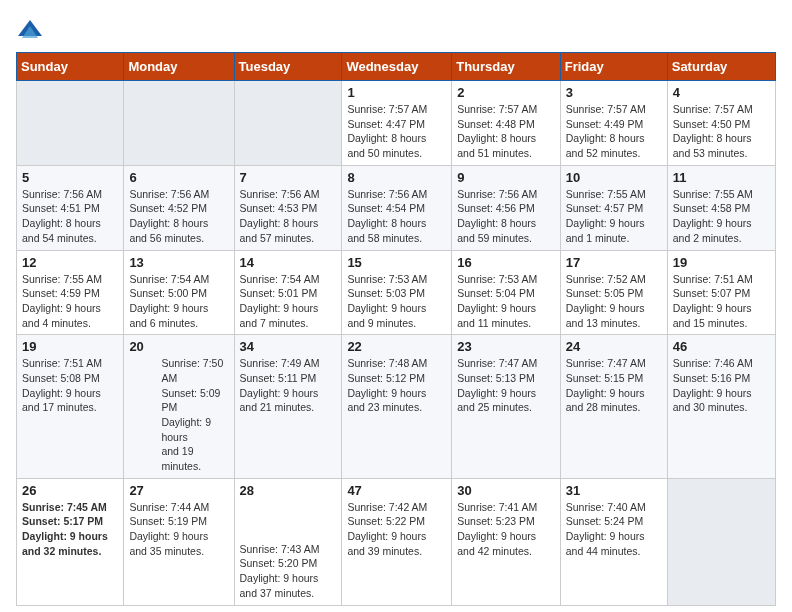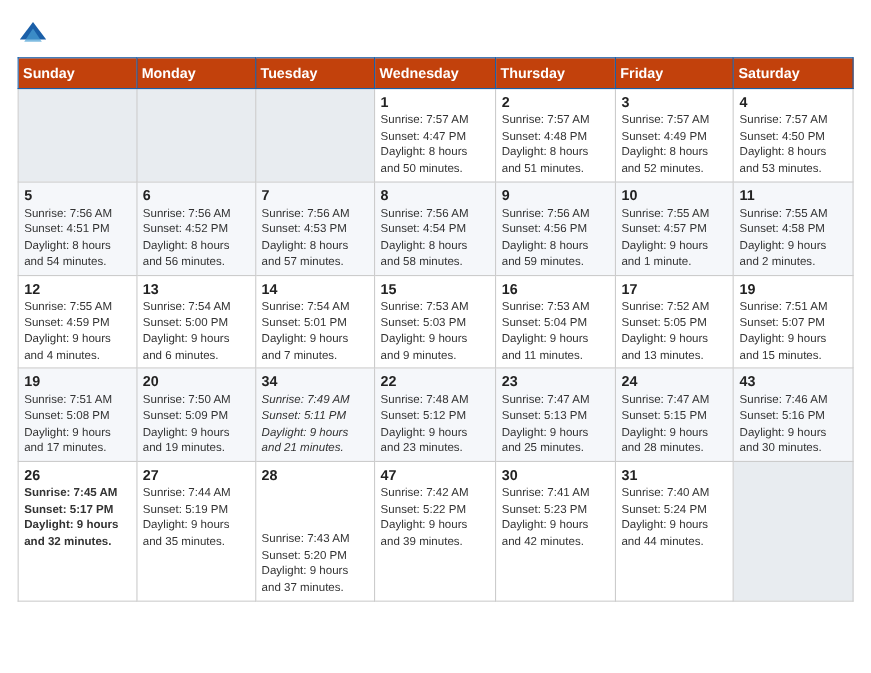--- a/index.html
+++ b/index.html
@@ -259,28 +259,28 @@
       <tr>
         <td>
           <div class="day-number">19</div>
           <div class="day-info" style="white-space: pre-line;">Sunrise: 7:51 AM
 Sunset: 5:08 PM
 Daylight: 9 hours
 and 17 minutes.</div>
         </td>
         <td>
           <div class="day-number">20</div>
-          <div class="day-info" style="white-space: pre-line;">Sunrise: 7:50 AM
+          <div class="day-info" style="white-space: pre-line; margin-left: 32px;">Sunrise: 7:50 AM
 Sunset: 5:09 PM
 Daylight: 9 hours
 and 19 minutes.</div>
         </td>
         <td>
           <div class="day-number">34</div>
-          <div class="day-info" style="white-space: pre-line; font-style: italic;">Sunrise: 7:49 AM
+          <div class="day-info" style="white-space: pre-line;">Sunrise: 7:49 AM
 Sunset: 5:11 PM
 Daylight: 9 hours
 and 21 minutes.</div>
         </td>
         <td>
           <div class="day-number">22</div>
           <div class="day-info" style="white-space: pre-line;">Sunrise: 7:48 AM
 Sunset: 5:12 PM
 Daylight: 9 hours
 and 23 minutes.</div>
@@ -293,21 +293,21 @@
 and 25 minutes.</div>
         </td>
         <td>
           <div class="day-number">24</div>
           <div class="day-info" style="white-space: pre-line;">Sunrise: 7:47 AM
 Sunset: 5:15 PM
 Daylight: 9 hours
 and 28 minutes.</div>
         </td>
         <td>
-          <div class="day-number">43</div>
+          <div class="day-number">46</div>
           <div class="day-info" style="white-space: pre-line;">Sunrise: 7:46 AM
 Sunset: 5:16 PM
 Daylight: 9 hours
 and 30 minutes.</div>
         </td>
       </tr>
       <tr>
         <td>
           <div class="day-number">26</div>
           <div class="day-info" style="white-space: pre-line; font-weight: bold;">Sunrise: 7:45 AM

